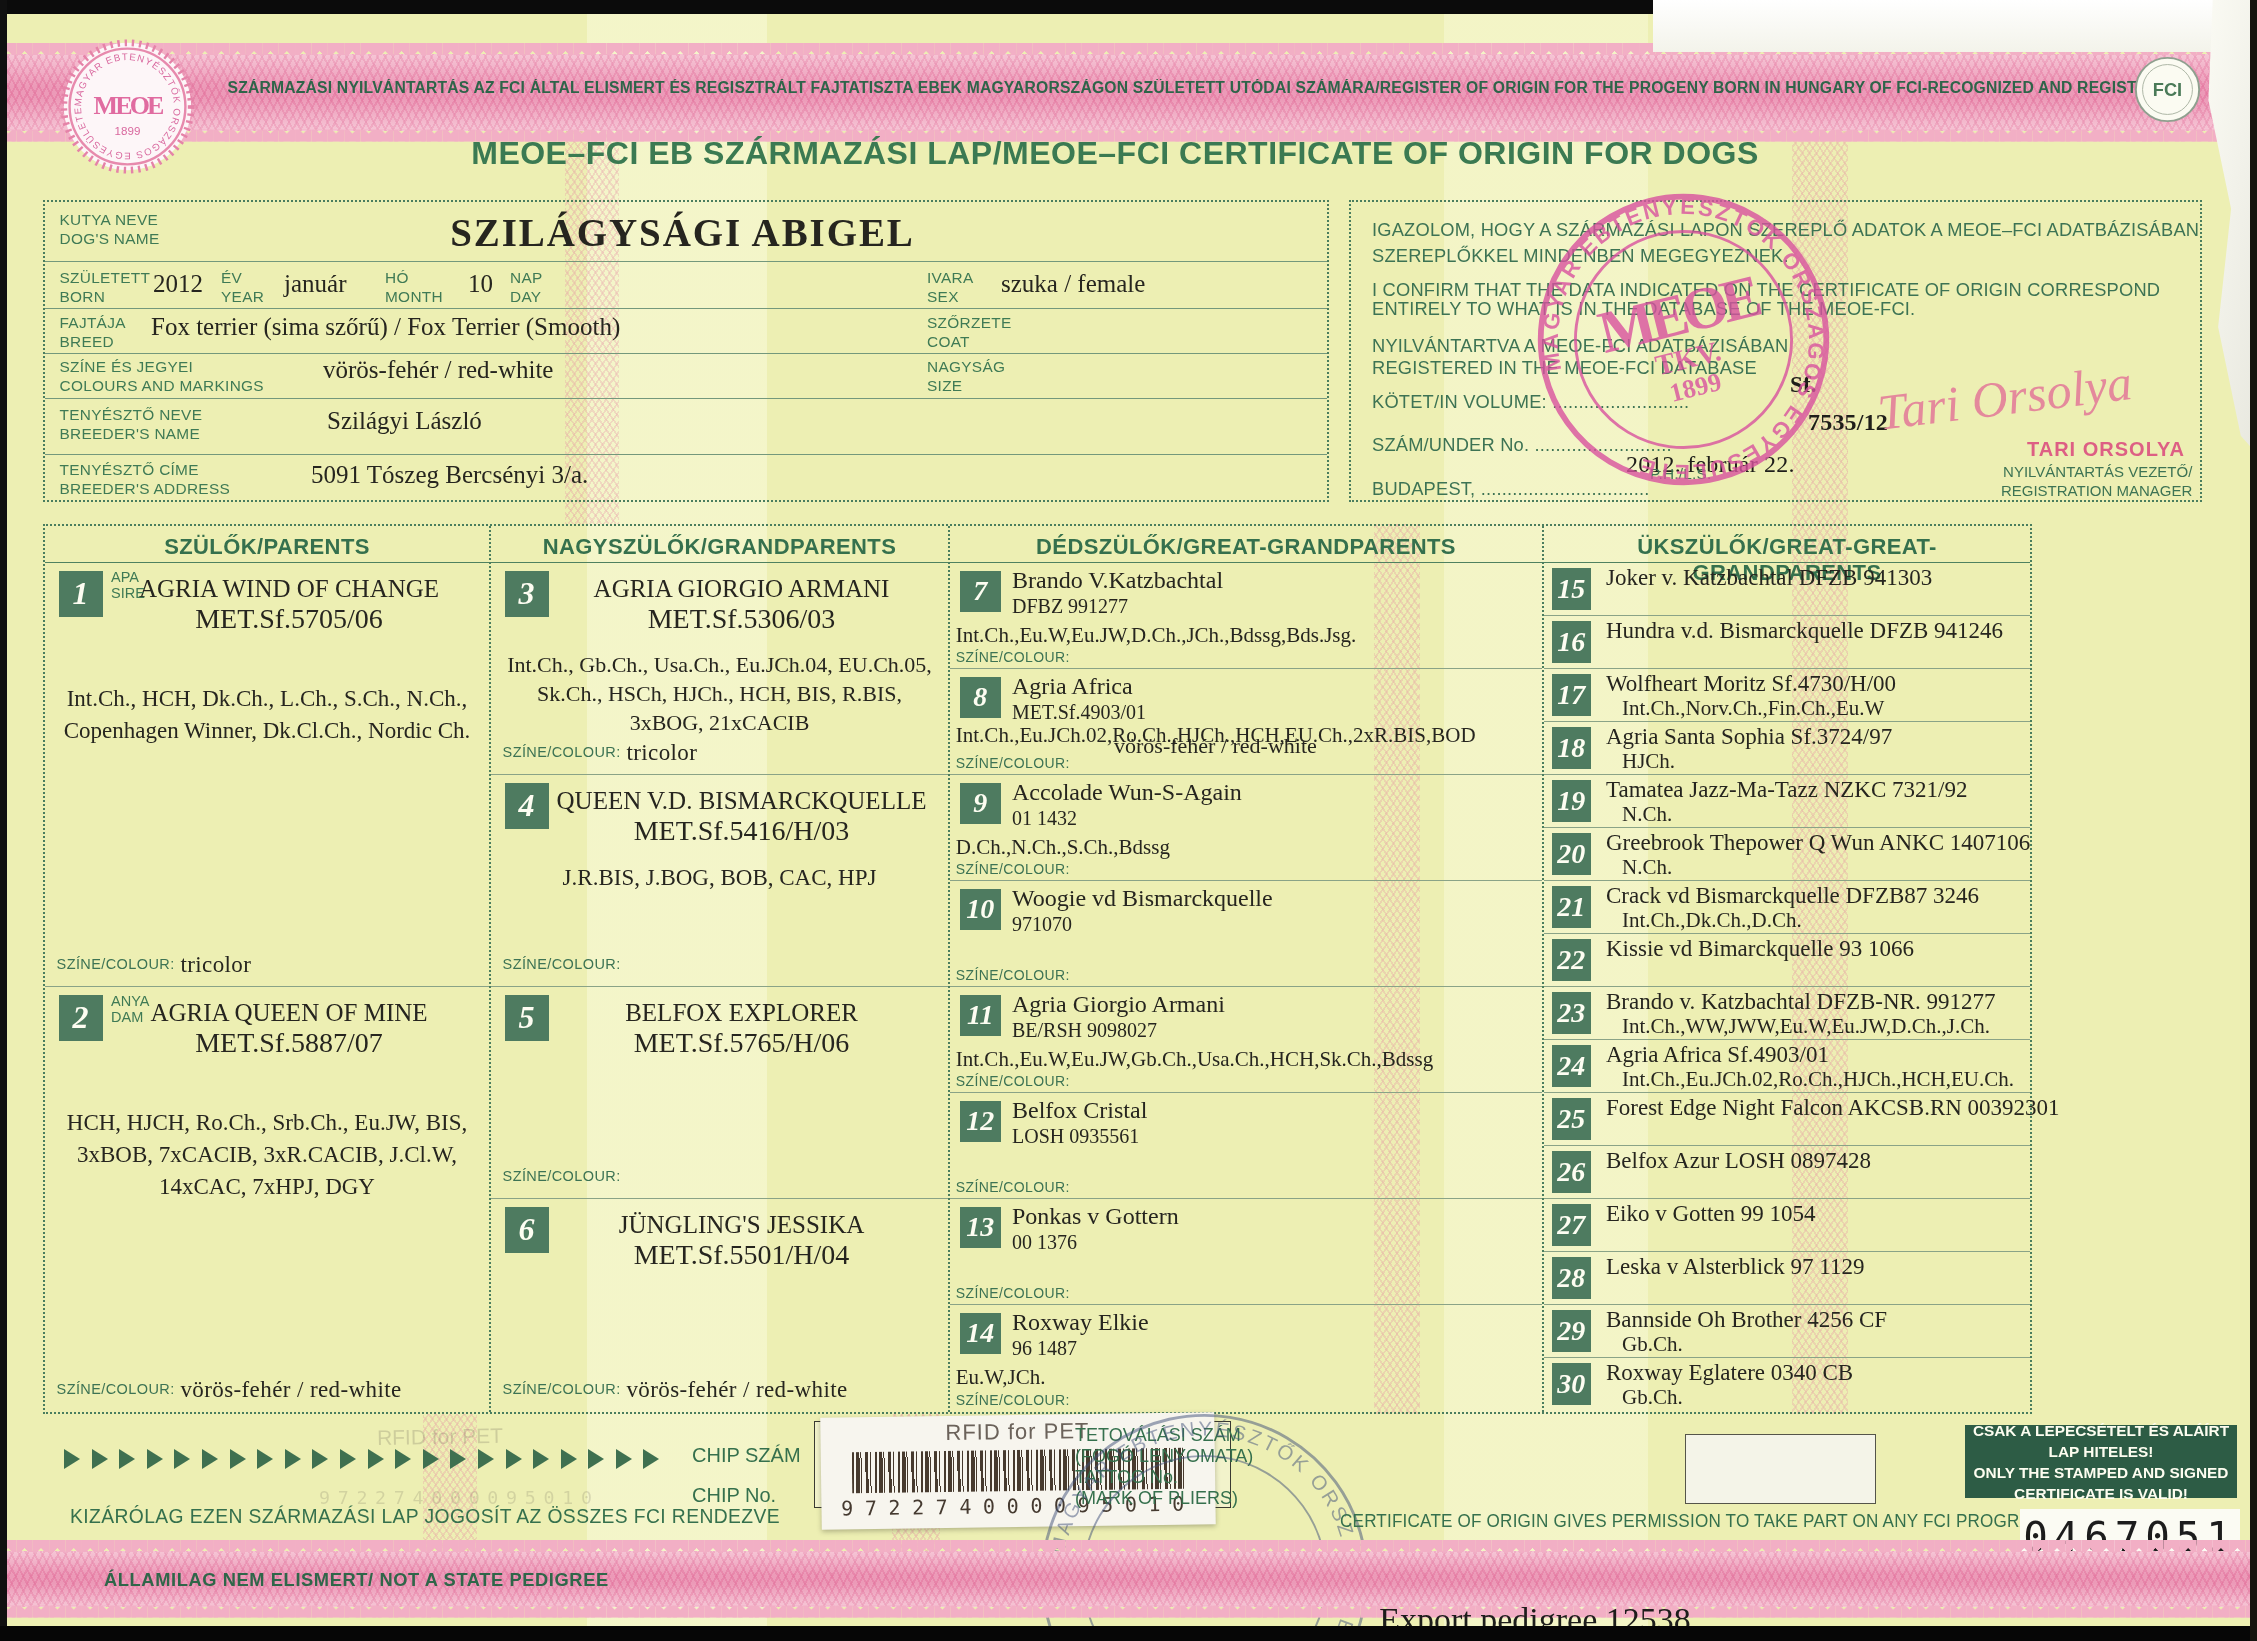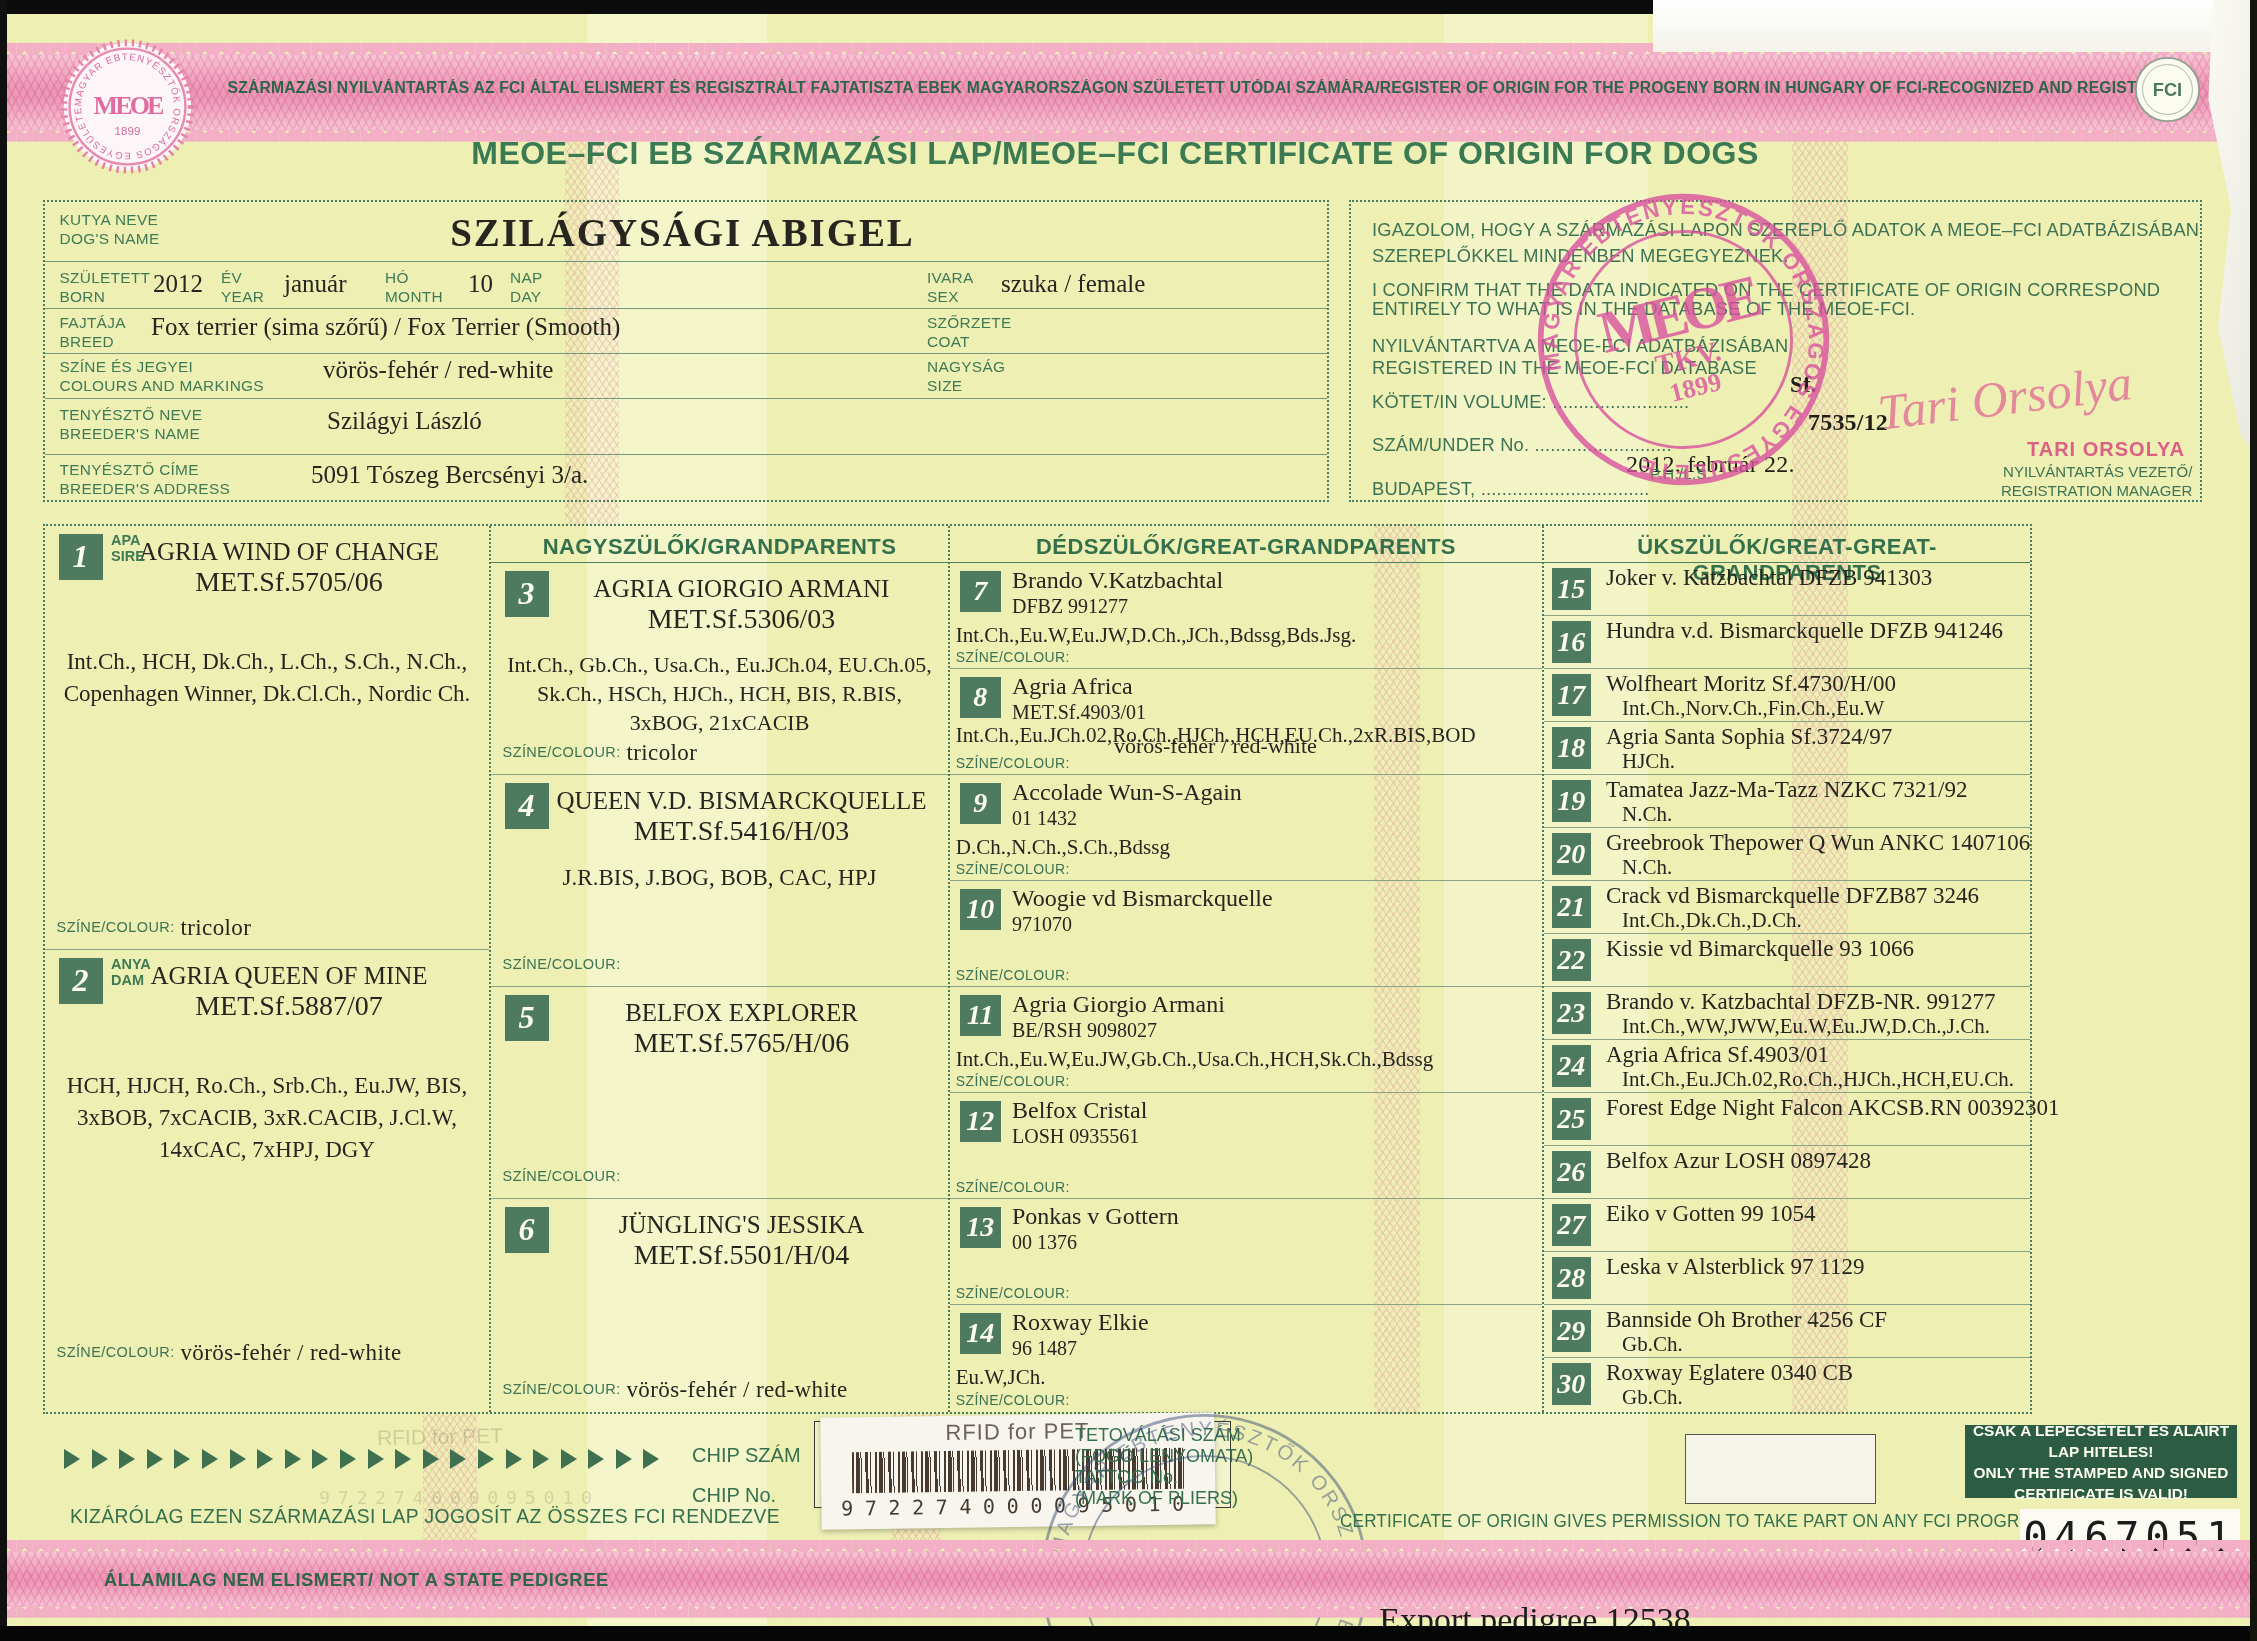--- a/index.html
+++ b/index.html
@@ -74,21 +74,21 @@
     font-size:22px;font-weight:700;letter-spacing:0.4px;color:#35704d;padding-top:7.7px;}
   .cell{position:relative;box-sizing:border-box;border-bottom:1px solid #8aa387;}
   .cell.last{border-bottom:none;}
   .c440{height:424px;} .c220{height:212px;} .c110{height:106px;} .c55{height:53px;}
   .badge{position:absolute;display:flex;align-items:center;justify-content:center;background:#4e7b60;color:#fdfdf2;
     font-family:"Liberation Serif", serif;font-weight:700;}
   .b12{left:13.5px;top:7.7px;width:44px;height:46px;font-size:32px;}
   .b3{left:9.7px;top:7.7px;width:41px;height:41px;font-size:28px;}
   .b4{left:7.7px;top:4.8px;width:39px;height:42px;font-size:28px;}
   .rel2{position:absolute;left:66px;top:5.8px;font-size:14.5px;line-height:16.4px;color:#3f7a55;}
-  .rel2 span{display:block;font-weight:bold;}
+  .rel2 span{display:block;}
   .pname{margin-top:9.7px;padding-left:44px;text-align:center;font-size:25px;line-height:31px;}
   .preg{padding-left:44px;text-align:center;font-size:28px;line-height:29px;}
   .ptitles{margin-top:50px;padding:0 13.5px;text-align:center;font-size:23px;line-height:32px;}
   .c220 .ptitles{margin-top:17.4px;}
   .colour{position:absolute;left:11.6px;bottom:7.7px;font-size:14.5px;letter-spacing:0.4px;color:#3d7354;white-space:nowrap;}
   .colour .cv{font-family:"Liberation Serif", serif;color:#26251f;font-size:23px;margin-left:5.8px;vertical-align:-2.9px;}
   .g3name{position:absolute;left:62px;top:3.9px;font-size:24px;white-space:nowrap;}
   .g3reg{position:absolute;left:62px;top:32px;font-size:20px;white-space:nowrap;}
   .g3titles{position:absolute;left:5.8px;top:60px;font-size:21px;white-space:nowrap;}
   .g3colour{position:absolute;left:5.8px;bottom:2.9px;font-size:14px;letter-spacing:0.4px;color:#3d7354;}
@@ -254,20 +254,21 @@
       <textPath href="#tkvRing">MAGYAR EBTENYÉSZTŐK ORSZÁGOS EGYESÜLETE</textPath>
     </text>
     <text x="156" y="150" text-anchor="middle" font-size="62" font-weight="bold" letter-spacing="-6" fill="#d9529f" font-family="Liberation Serif, serif">MEOE</text>
     <text x="156" y="186" text-anchor="middle" font-size="30" font-weight="bold" fill="#d9529f" font-family="Liberation Serif, serif">TKV.</text>
     <text x="156" y="216" text-anchor="middle" font-size="27" font-weight="bold" fill="#d9529f" font-family="Liberation Serif, serif">1899</text>
   </svg>
 
   <div class="table">
 
     <div class="col col1">
+      <div class="colhead">SZÜLŐK/PARENTS</div>
       <div class="cell c440">
         <i class="badge b12">1</i>
         <span class="rel2">
           <span>APA</span>
           <span>SIRE</span>
         </span>
         <div class="pname serif">AGRIA WIND OF CHANGE</div>
         <div class="preg serif">MET.Sf.5705/06</div>
         <div class="ptitles serif">Int.Ch., HCH, Dk.Ch., L.Ch., S.Ch., N.Ch., Copenhagen Winner, Dk.Cl.Ch., Nordic Ch.</div>
         <div class="colour"><span>SZÍNE/COLOUR:</span><span class="cv">tricolor</span></div>

